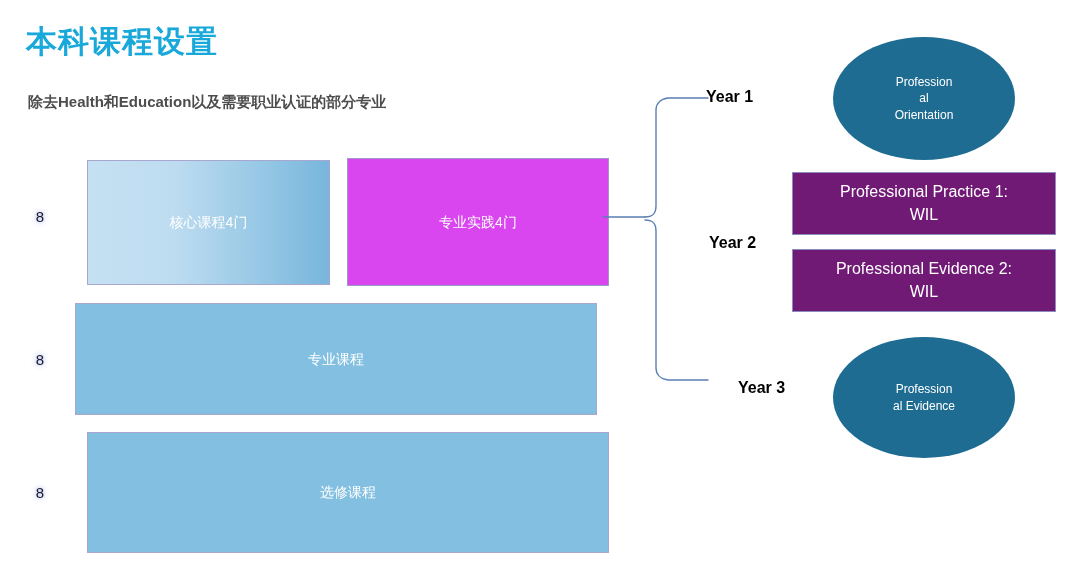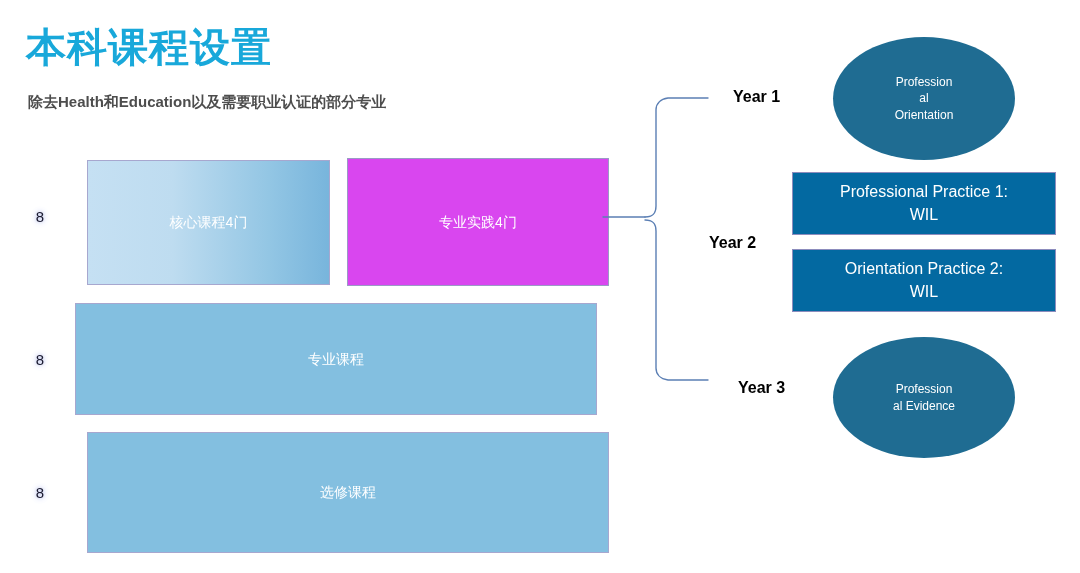--- a/index.html
+++ b/index.html
@@ -13,21 +13,21 @@
     position: relative;
     overflow: hidden;
     font-family: "Liberation Sans", "DejaVu Sans", sans-serif;
   }
 
   
   #slide-title {
     position: absolute;
     left: 26px;
     top: 26px;
-    font-size: 40px;
+    font-size: 31px;
     font-weight: 700;
     color: #18a8da;
     letter-spacing: 1px;
     line-height: 1.05;
     white-space: nowrap;
   }
   #slide-subtitle {
     position: absolute;
     left: 28px;
     top: 92px;
@@ -96,21 +96,21 @@
   }
 
   
   .year-label {
     position: absolute;
     font-size: 16px;
     font-weight: 700;
     color: #000000;
     white-space: nowrap;
   }
-  #year-1 { left: 706px; top: 88px; margin-left: 27px; }
+  #year-1 { left: 706px; top: 88px; }
   #year-2 { left: 709px; top: 234px; }
   #year-3 { left: 706px; top: 379px; margin-left: 32px; }
 
   
   .outcome-ellipse {
     position: absolute;
     background: #1f6c92;
     border-radius: 50%;
     display: flex;
     align-items: center;
@@ -118,21 +118,21 @@
     color: #ffffff;
     font-size: 12px;
     text-align: center;
     line-height: 1.38;
   }
   #ellipse-orientation { left: 833px; top: 37px;  width: 182px; height: 123px; }
   #ellipse-evidence    { left: 833px; top: 337px; width: 182px; height: 121px; }
 
   .outcome-box {
     position: absolute;
-    background: #0369a1;
+    background: #701a75;
     border: 1px solid #8c8cbd;
     box-sizing: border-box;
     display: flex;
     align-items: center;
     justify-content: center;
     color: #ffffff;
     font-size: 16px;
     text-align: center;
     line-height: 1.38;
   }
@@ -178,17 +178,17 @@
 
 <div class="year-label" id="year-3">Year 3</div>
 
 <div class="outcome-ellipse nowrap-lines" id="ellipse-orientation">Profession
 al
 Orientation</div>
 
 <div class="outcome-box nowrap-lines" id="box-pp1">Professional Practice 1:
 WIL</div>
 
-<div class="outcome-box nowrap-lines" id="box-pp2">Orientation Practice 2:
+<div class="outcome-box nowrap-lines" id="box-pp2">Professional Evidence 2:
 WIL</div>
 
 <div class="outcome-ellipse nowrap-lines" id="ellipse-evidence">Profession
 al Evidence</div>
 
 </body></html>

